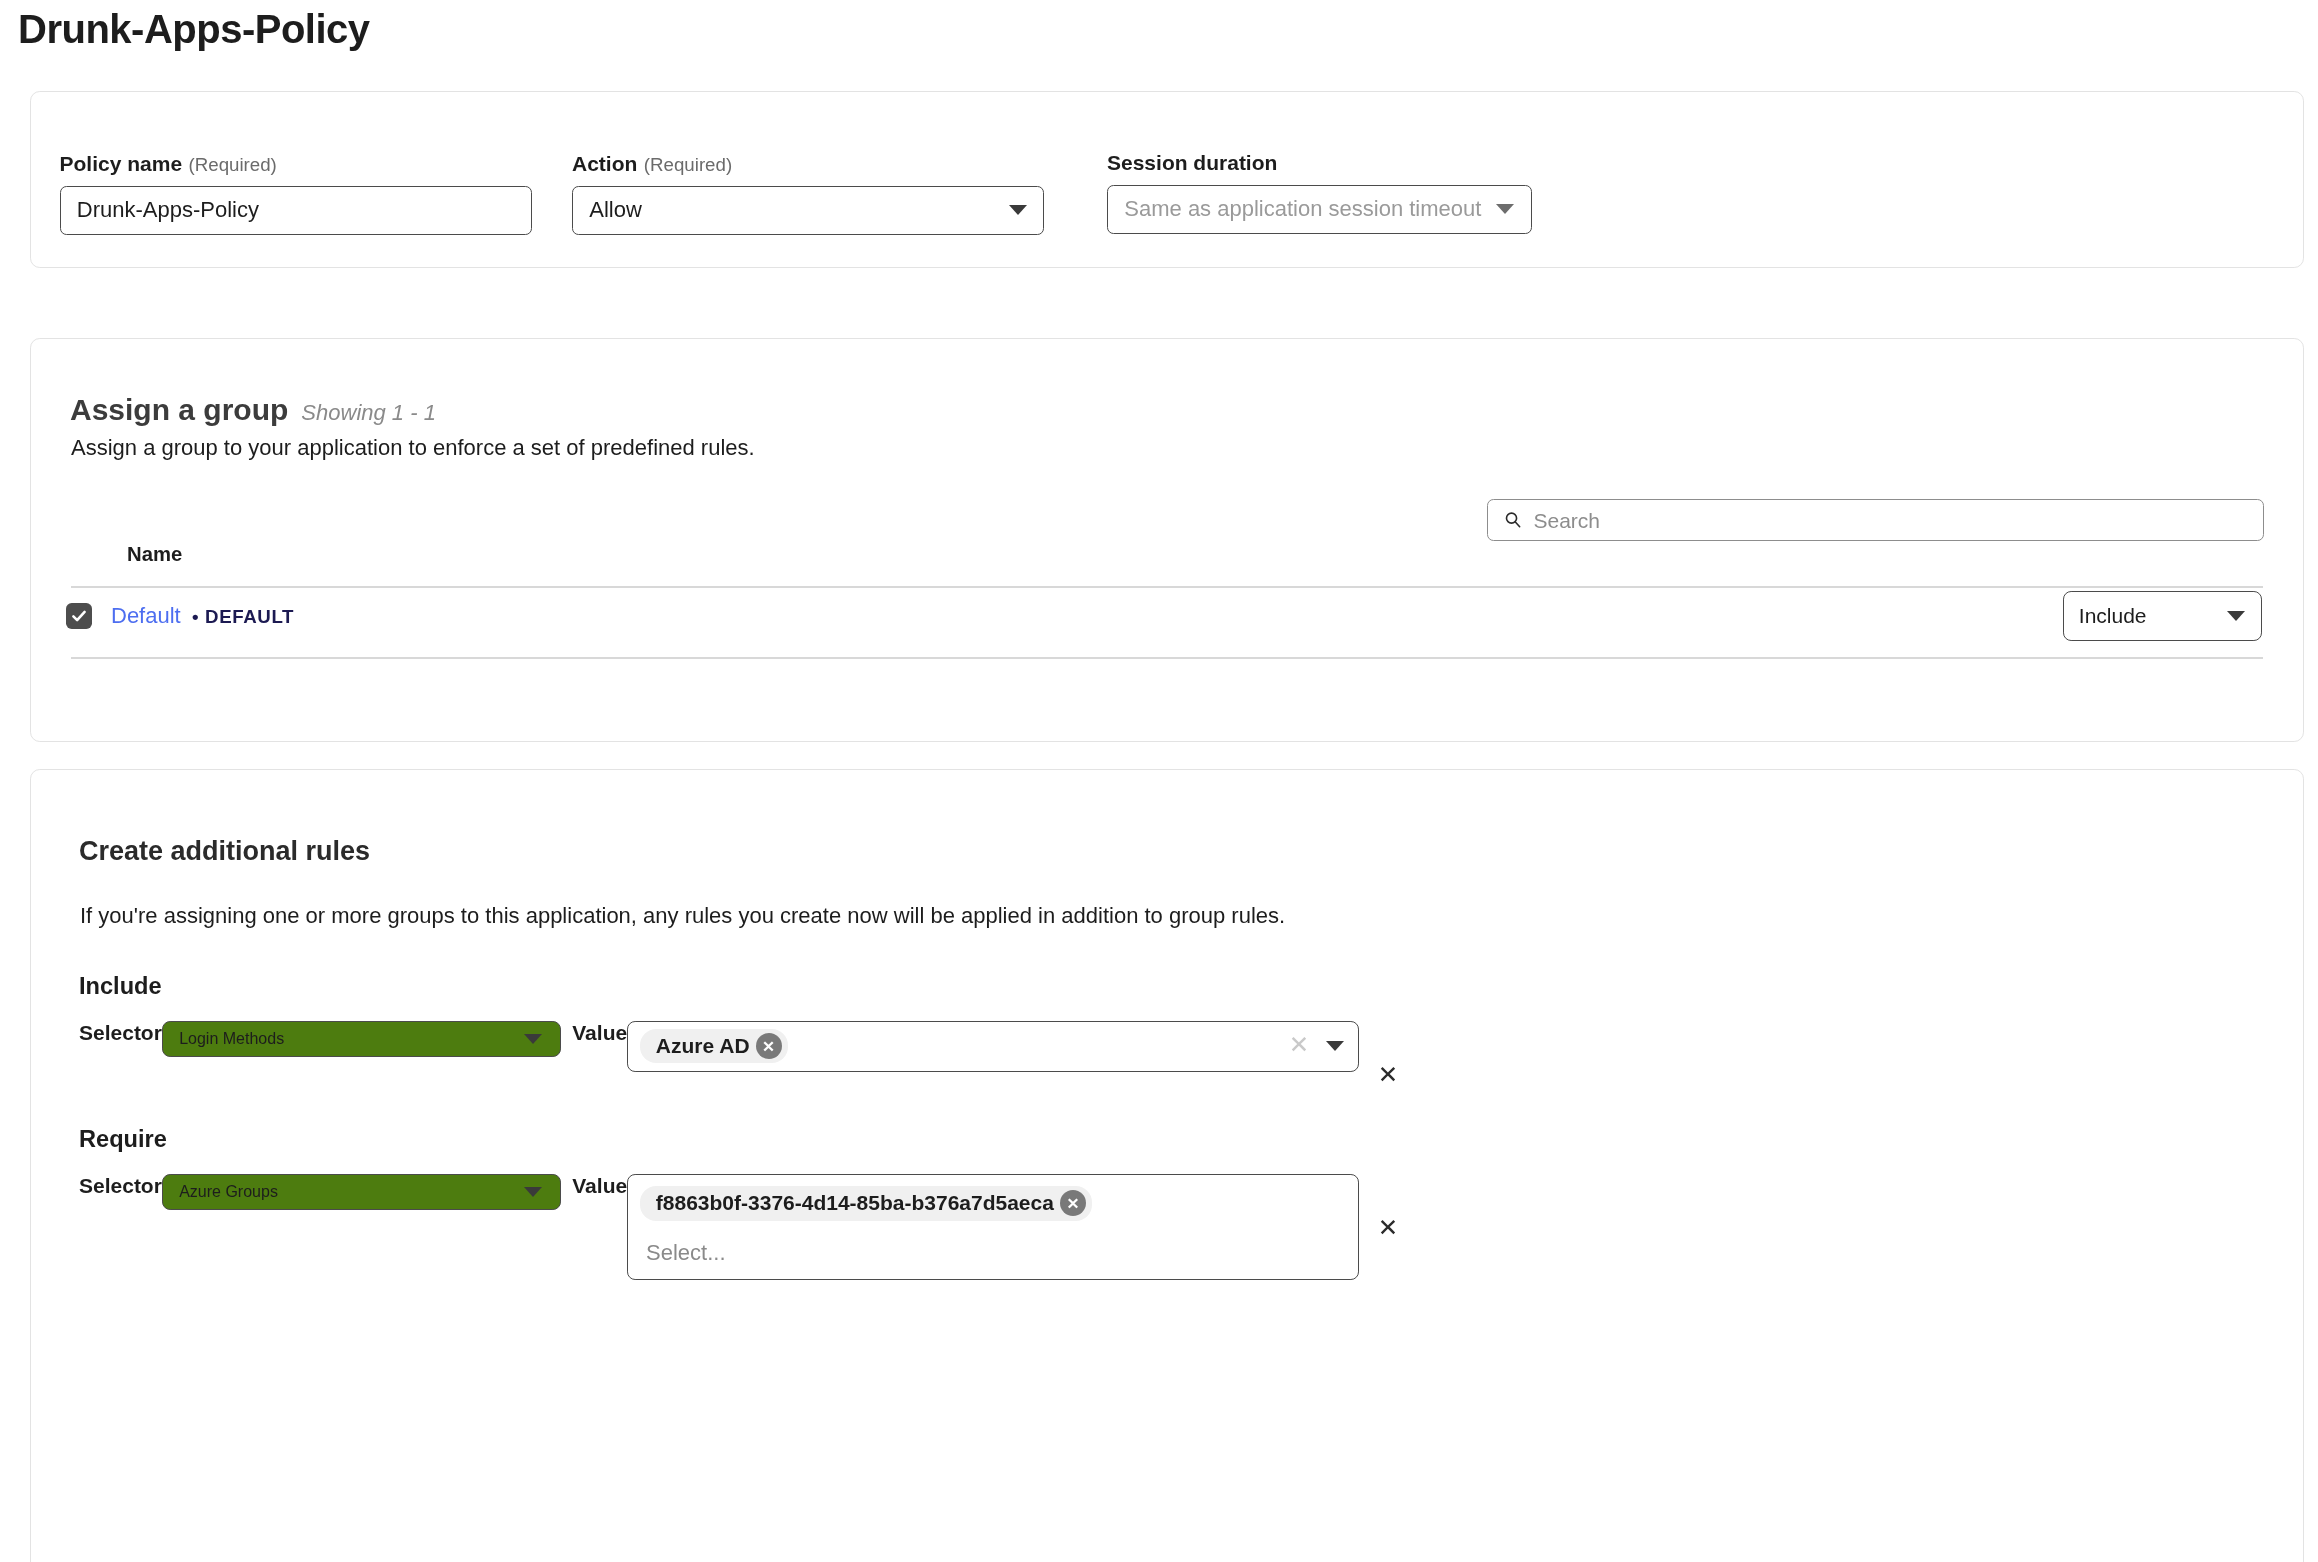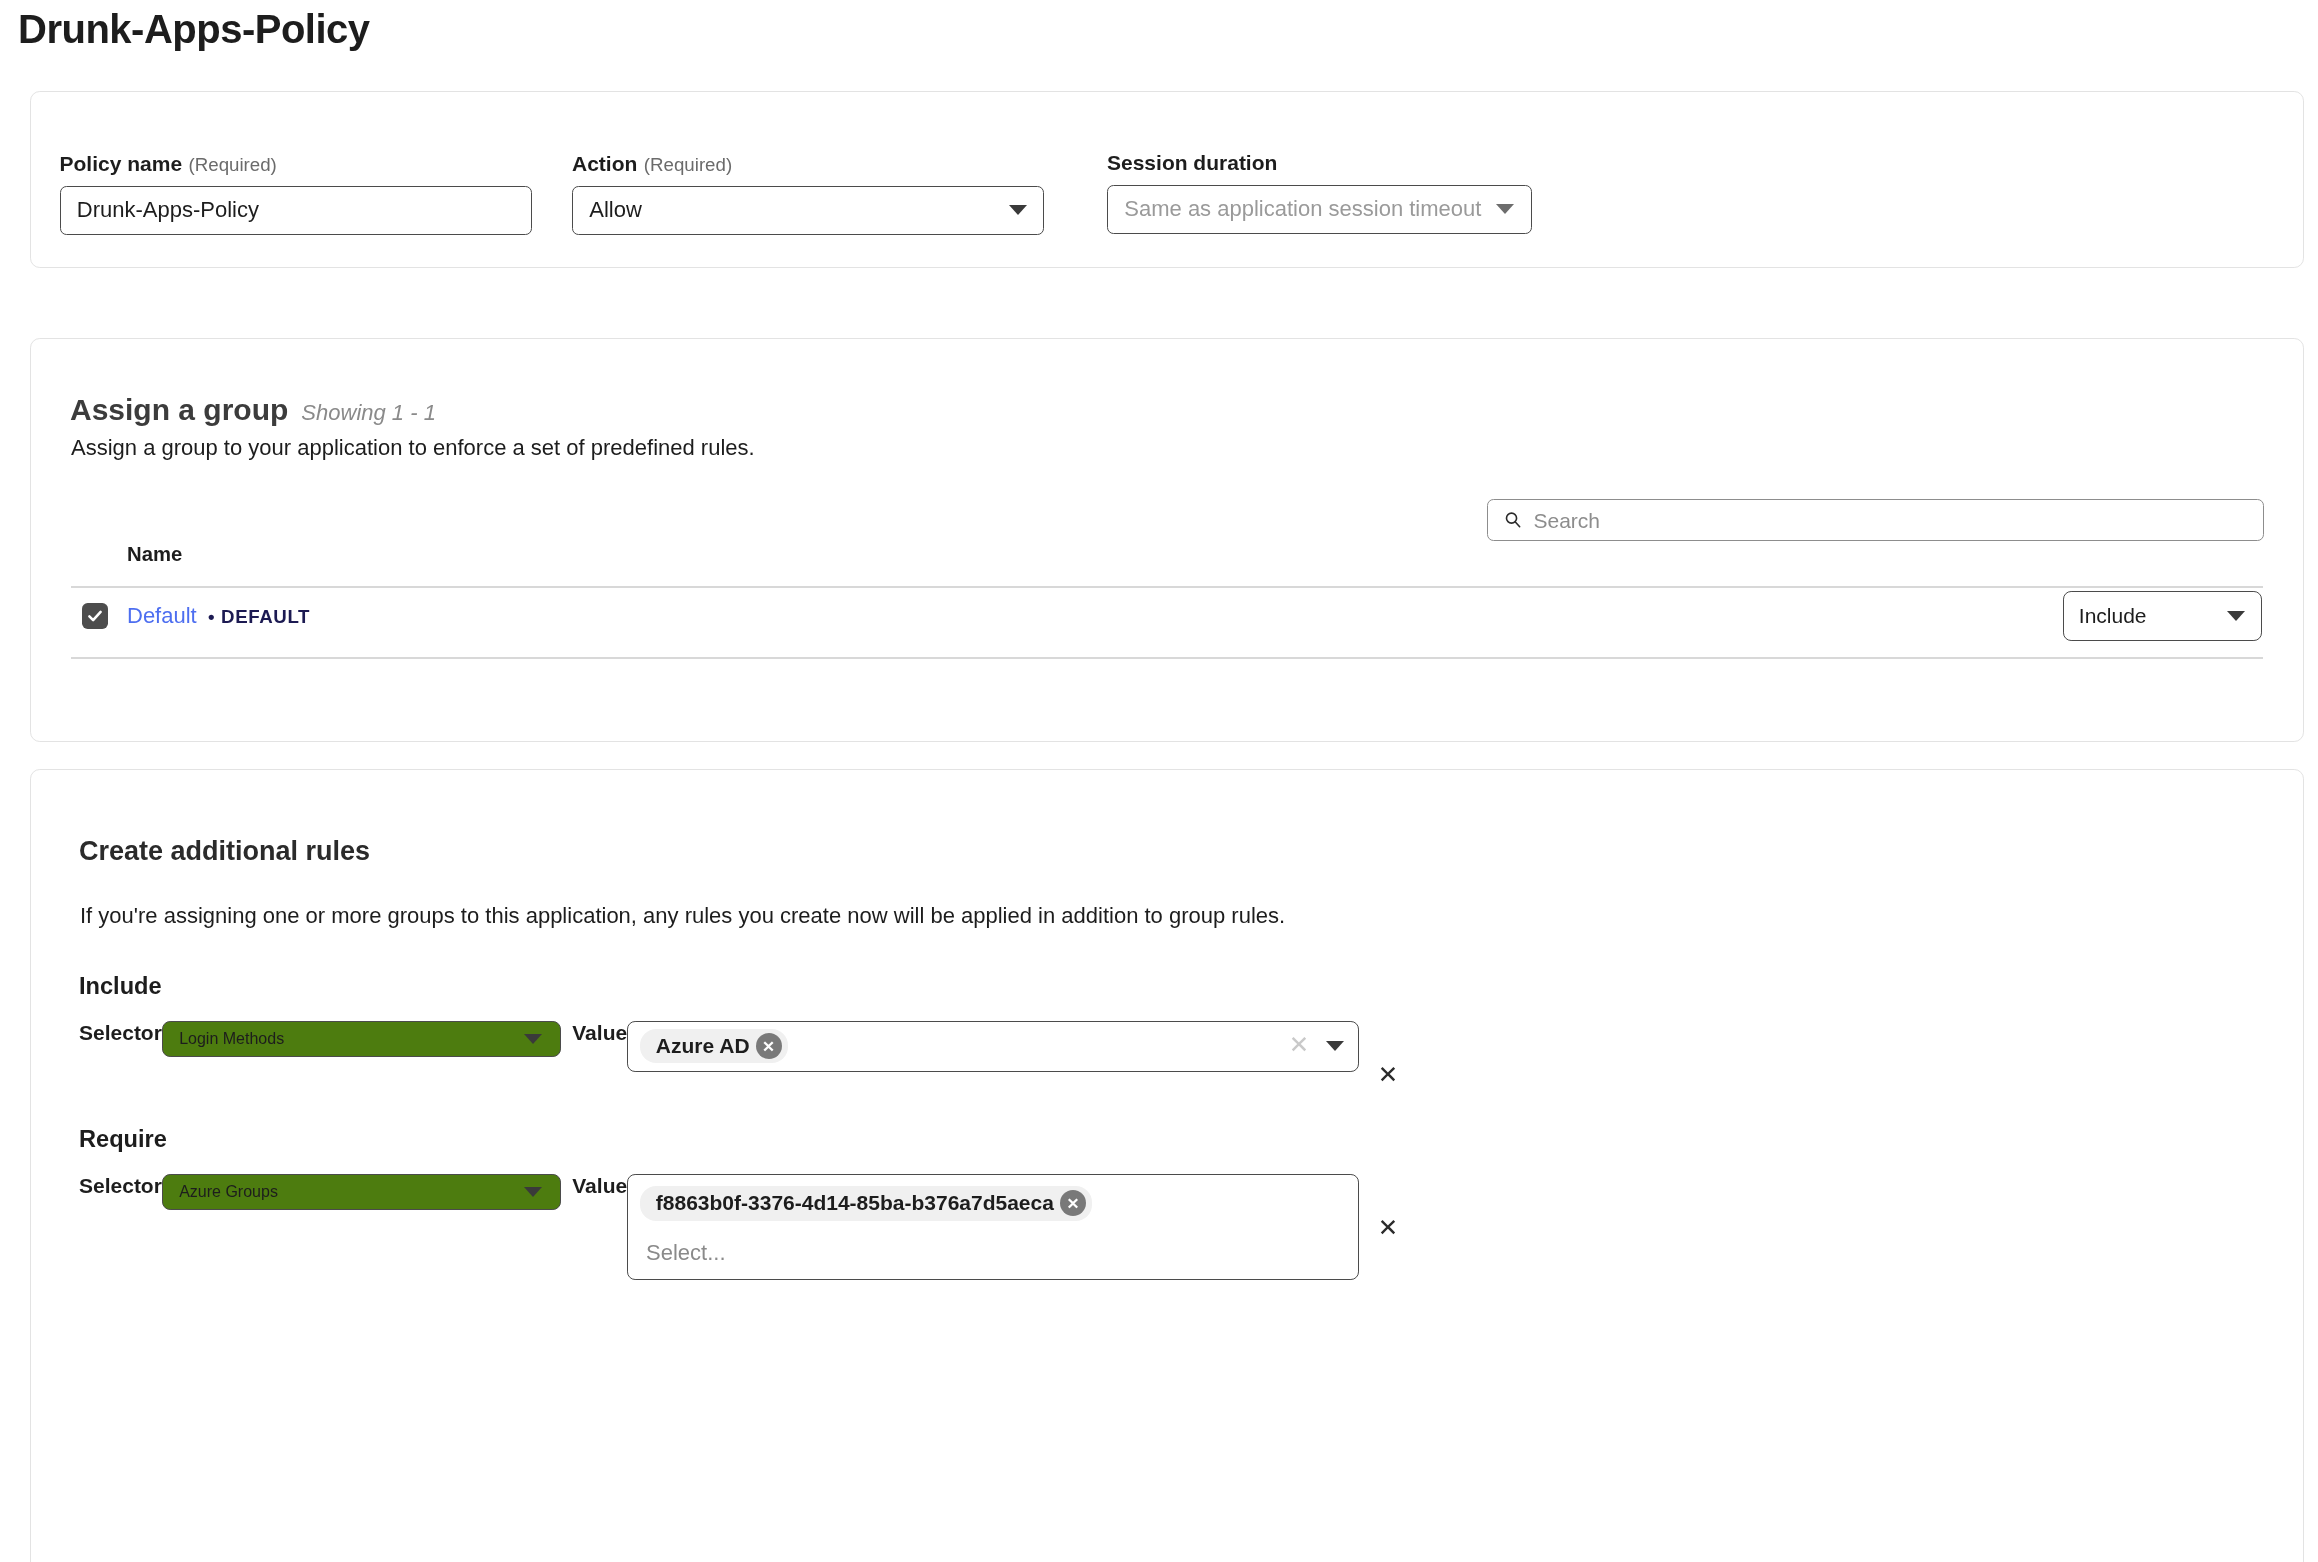--- a/index.html
+++ b/index.html
@@ -160,21 +160,21 @@
     left: 40px;
     right: 40px;
     height: 1.6px;
     background: #d8d8d8;
   }
   #div-top { top: 247px; }
   #div-bot { top: 318px; }
 
   .tbl-row {
     position: absolute;
-    left: 40px;
+    left: 24px;
     right: 40px;
     top: 247px;
     height: 60px;
     display: flex;
     align-items: center;
   }
   .chk {
     position: absolute;
     left: 11.4px;
     width: 26px; height: 26px;

